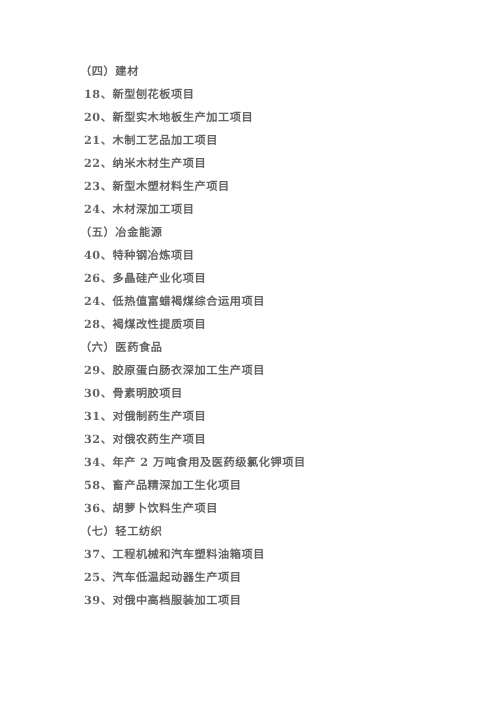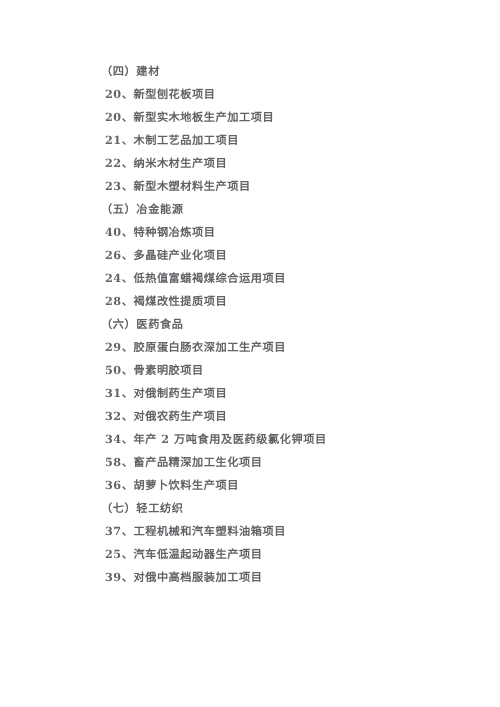--- a/index.html
+++ b/index.html
@@ -17,21 +17,20 @@
 
   .page {
     position: relative;
     width: 468px;
     height: 707px;
     background: #ffffff;
     box-sizing: border-box;
     padding-top: 60px;
     padding-left: 78px;
     padding-right: 40px;
-    margin-left: 21px;
   }
 
   .doc-body {
     display: block;
   }
 
   .line {
     font-size: 11.2px;
     line-height: 23px;
     color: #55565a;
@@ -51,33 +50,34 @@
   .line.item {
     padding-left: 6px;
   }
 </style>
 </head>
 <body>
 
 <div class="page">
   <div class="doc-body" id="doc-body">
       <div class="line section">（四）建材</div>
-      <div class="line item">20、新型刨花板项目</div>
+      <div class="line item">18、新型刨花板项目</div>
       <div class="line item">20、新型实木地板生产加工项目</div>
       <div class="line item">21、木制工艺品加工项目</div>
       <div class="line item">22、纳米木材生产项目</div>
       <div class="line item">23、新型木塑材料生产项目</div>
+      <div class="line item">24、木材深加工项目</div>
       <div class="line section">（五）冶金能源</div>
       <div class="line item">40、特种钢冶炼项目</div>
       <div class="line item">26、多晶硅产业化项目</div>
       <div class="line item">24、低热值富蜡褐煤综合运用项目</div>
       <div class="line item">28、褐煤改性提质项目</div>
       <div class="line section">（六）医药食品</div>
       <div class="line item">29、胶原蛋白肠衣深加工生产项目</div>
-      <div class="line item">50、骨素明胶项目</div>
+      <div class="line item">30、骨素明胶项目</div>
       <div class="line item">31、对俄制药生产项目</div>
       <div class="line item">32、对俄农药生产项目</div>
       <div class="line item">34、年产 2 万吨食用及医药级氯化钾项目</div>
       <div class="line item">58、畜产品精深加工生化项目</div>
       <div class="line item">36、胡萝卜饮料生产项目</div>
       <div class="line section">（七）轻工纺织</div>
       <div class="line item">37、工程机械和汽车塑料油箱项目</div>
       <div class="line item">25、汽车低温起动器生产项目</div>
       <div class="line item">39、对俄中高档服装加工项目</div>
     </div>

